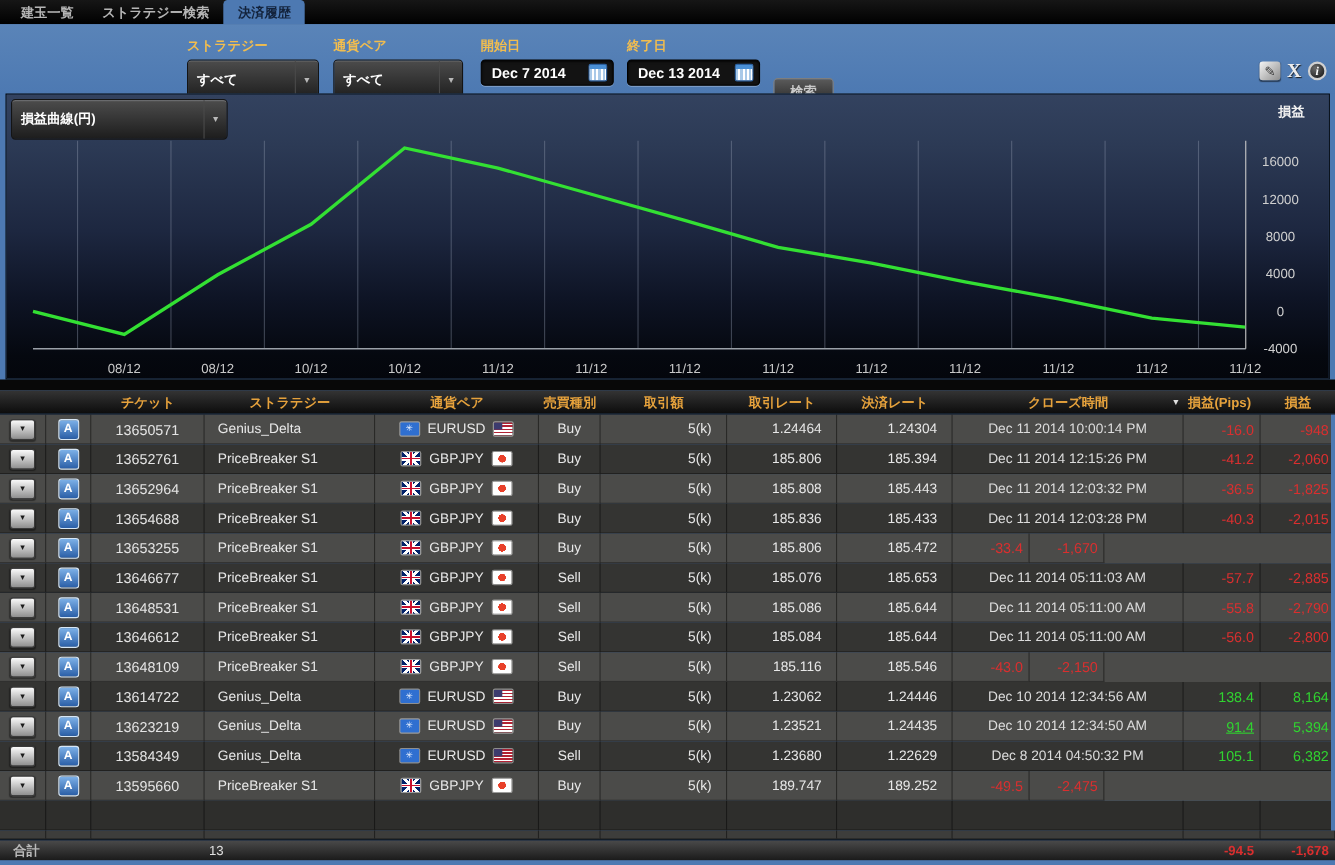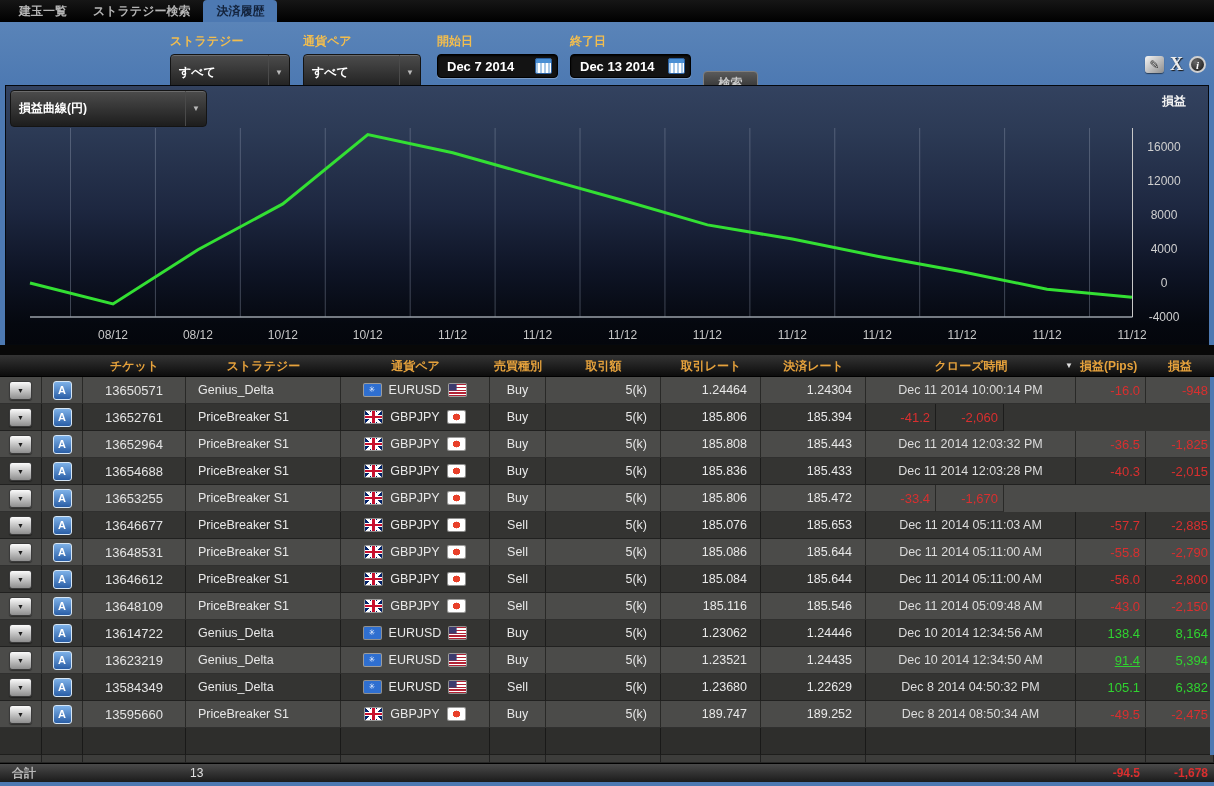--- a/index.html
+++ b/index.html
@@ -264,20 +264,21 @@
         <div class="cell c-strategy" style="width: 155px;">PriceBreaker S1</div>
         <div class="cell c-center" style="width: 149px;">
           <span class="flag flag-uk"></span>
           <span class="pair-text">GBPJPY</span>
           <span class="flag flag-jp"></span>
         </div>
         <div class="cell c-center" style="width: 56px;">Buy</div>
         <div class="cell c-num" style="width: 115px;">5(k)</div>
         <div class="cell c-num" style="width: 100px;">185.806</div>
         <div class="cell c-num" style="width: 105px;">185.394</div>
+        <div class="cell c-time" style="width: 210px;">Dec 11 2014 12:15:26 PM</div>
         <div class="cell c-pl neg" style="width: 70px;">-41.2</div>
         <div class="cell c-pl neg" style="width: 68px;">-2,060</div>
       </div>
       <div class="trow r-light">
         <div class="cell c-center" style="width: 42px;">
           <div class="expand-btn">▼</div>
         </div>
         <div class="cell c-center" style="width: 41px;">
           <div class="a-btn">A</div>
         </div>
@@ -416,21 +417,20 @@
         <div class="cell c-strategy" style="width: 155px;">PriceBreaker S1</div>
         <div class="cell c-center" style="width: 149px;">
           <span class="flag flag-uk"></span>
           <span class="pair-text">GBPJPY</span>
           <span class="flag flag-jp"></span>
         </div>
         <div class="cell c-center" style="width: 56px;">Sell</div>
         <div class="cell c-num" style="width: 115px;">5(k)</div>
         <div class="cell c-num" style="width: 100px;">185.116</div>
         <div class="cell c-num" style="width: 105px;">185.546</div>
-        <div class="cell c-time" style="width: 210px;">Dec 11 2014 05:09:48 AM</div>
         <div class="cell c-pl neg" style="width: 70px;">-43.0</div>
         <div class="cell c-pl neg" style="width: 68px;">-2,150</div>
       </div>
       <div class="trow r-dark">
         <div class="cell c-center" style="width: 42px;">
           <div class="expand-btn">▼</div>
         </div>
         <div class="cell c-center" style="width: 41px;">
           <div class="a-btn">A</div>
         </div>
@@ -504,21 +504,20 @@
         <div class="cell c-strategy" style="width: 155px;">PriceBreaker S1</div>
         <div class="cell c-center" style="width: 149px;">
           <span class="flag flag-uk"></span>
           <span class="pair-text">GBPJPY</span>
           <span class="flag flag-jp"></span>
         </div>
         <div class="cell c-center" style="width: 56px;">Buy</div>
         <div class="cell c-num" style="width: 115px;">5(k)</div>
         <div class="cell c-num" style="width: 100px;">189.747</div>
         <div class="cell c-num" style="width: 105px;">189.252</div>
-        <div class="cell c-time" style="width: 210px;">Dec 8 2014 08:50:34 AM</div>
         <div class="cell c-pl neg" style="width: 70px;">-49.5</div>
         <div class="cell c-pl neg" style="width: 68px;">-2,475</div>
       </div>
       <div class="trow r-empty" style="height: 27px;">
         <div class="cell " style="width: 42px; height: 27px;"></div>
         <div class="cell " style="width: 41px; height: 27px;"></div>
         <div class="cell " style="width: 103px; height: 27px;"></div>
         <div class="cell " style="width: 155px; height: 27px;"></div>
         <div class="cell " style="width: 149px; height: 27px;"></div>
         <div class="cell " style="width: 56px; height: 27px;"></div>

